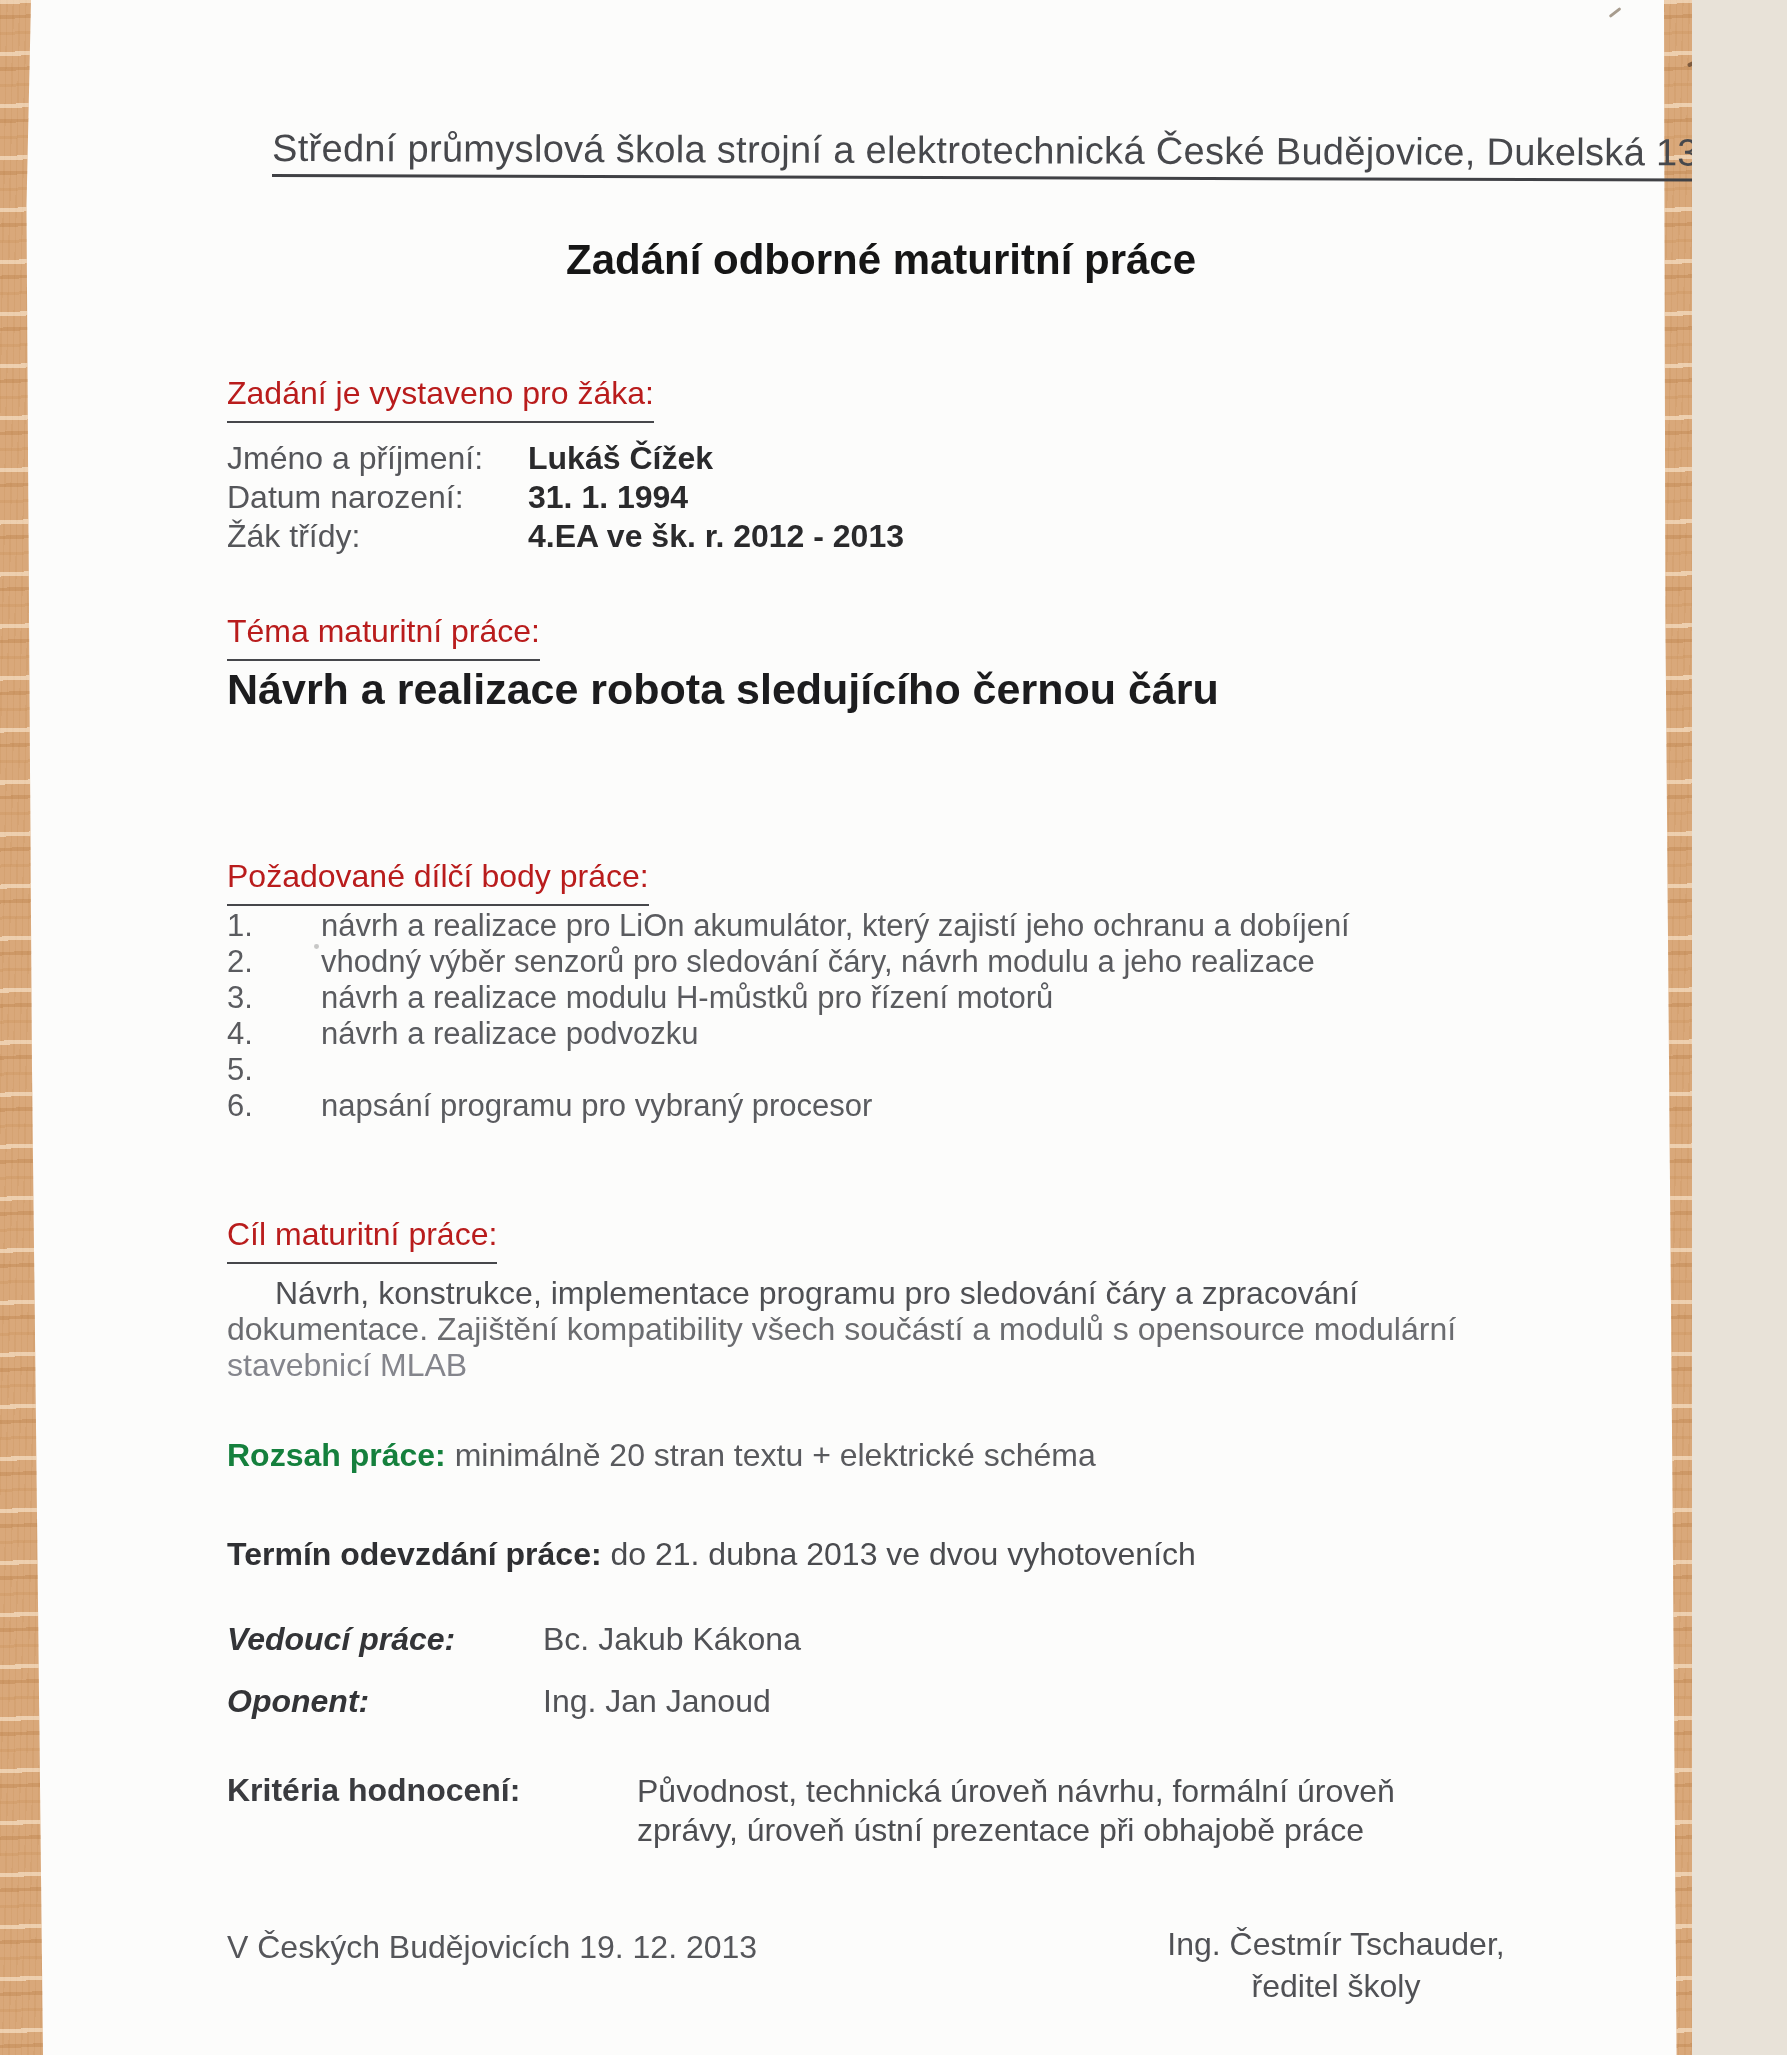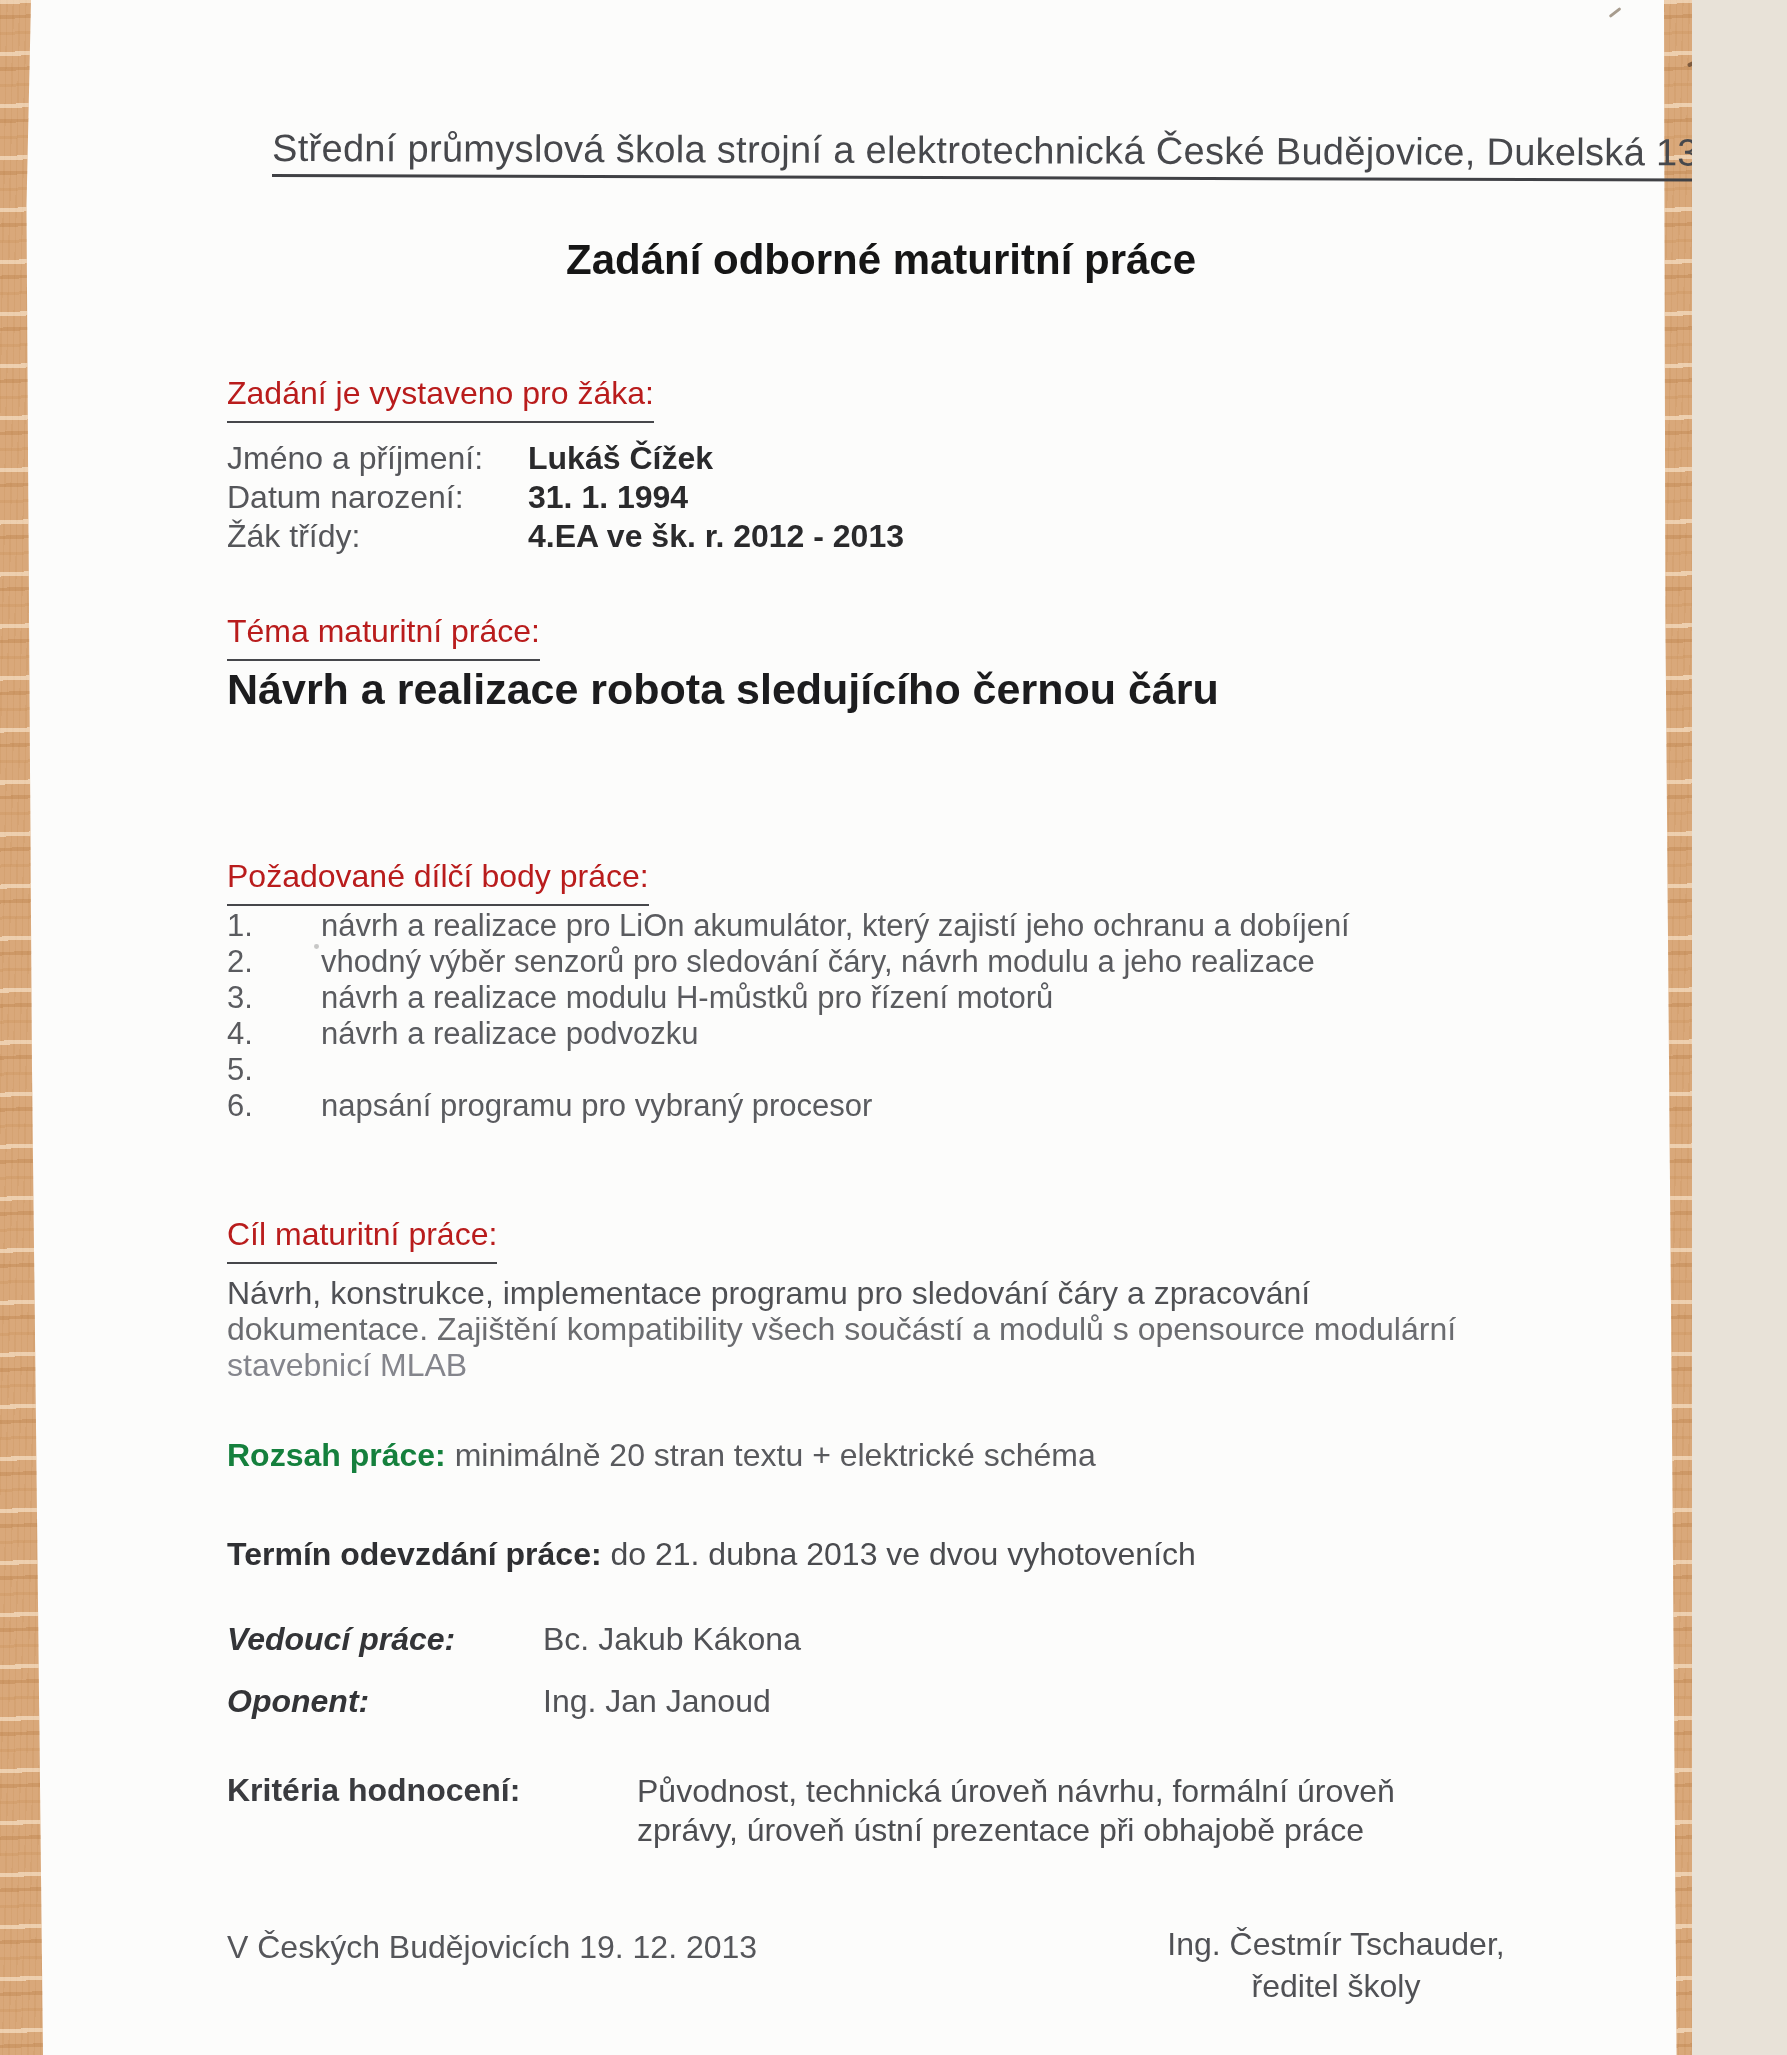--- a/index.html
+++ b/index.html
@@ -49,21 +49,21 @@
   .srow .lbl{width:301px;color:#55565a;}
   .srow .val{font-weight:bold;color:#2a2a2c;}
 
   .topic-title{left:227px;top:665px;font-size:43px;font-weight:bold;color:#1c1c1e;}
 
   .req-list{left:227px;top:908px;font-size:31px;line-height:36px;color:#5a5b5f;}
   .req-item{display:flex;}
   .req-item .num{width:94px;}
 
   .goal-para{left:227px;top:1275px;font-size:32px;line-height:36px;width:1390px;}
-  .goal-l1{color:#4f5054;}
+  .goal-l1{color:#4f5054;margin-left:48px;}
   .goal-l2{color:#6b6c70;}
   .goal-l3{color:#84858c;}
 
   .inline-line{font-size:32px;}
   .scope-line{left:227px;top:1437px;color:#595a5e;}
   .scope-line .lbl{font-weight:bold;color:#15803d;}
   .deadline-line{left:227px;top:1536px;color:#4a4b4f;}
   .deadline-line .lbl{font-weight:bold;color:#2f3033;}
 
   .people{left:227px;top:1621px;font-size:32px;}

